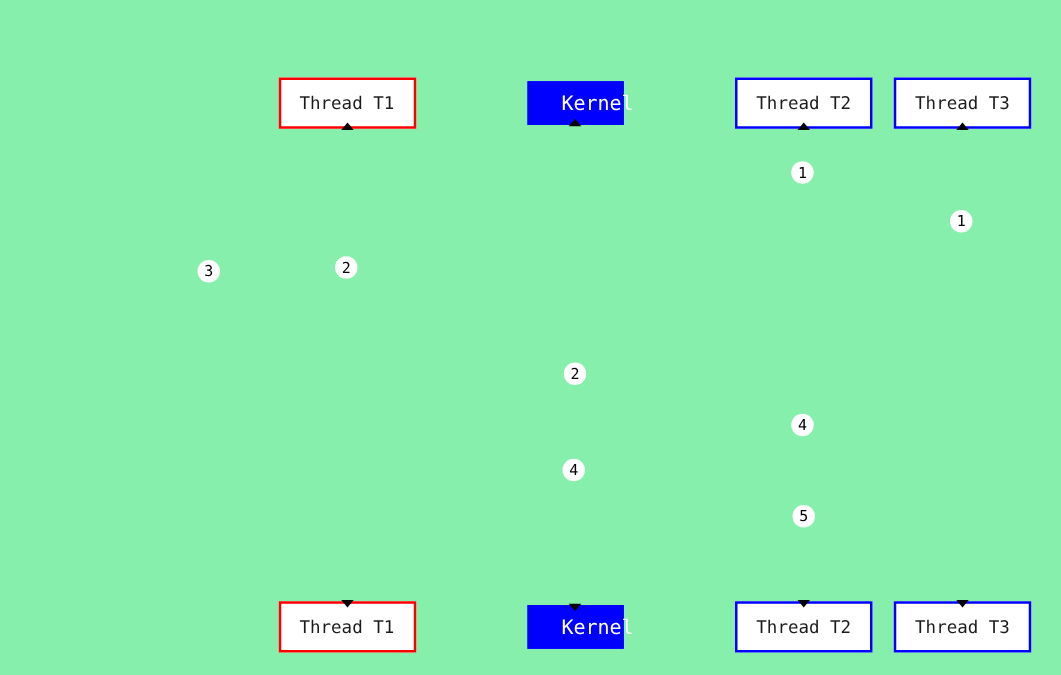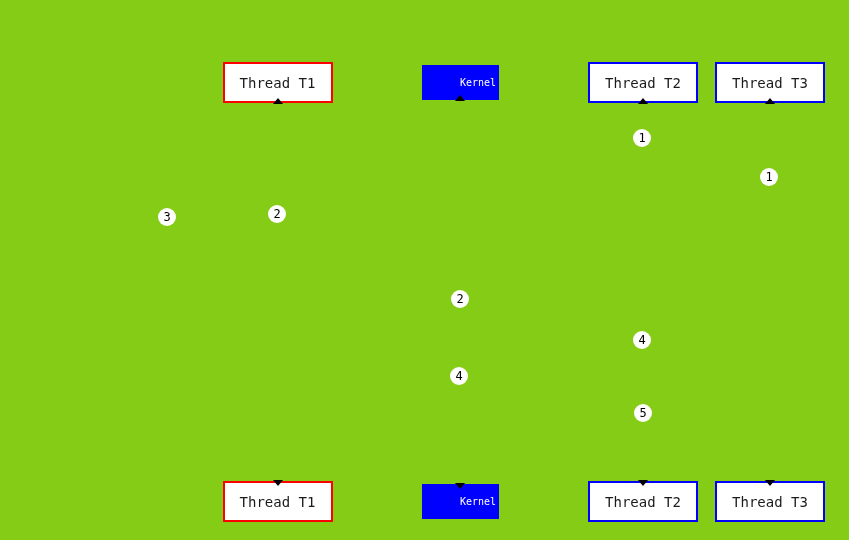--- a/index.html
+++ b/index.html
@@ -24,21 +24,21 @@
     border-style: solid;
     border-width: 2.5px;
     background: #ffffff;
   }
   .participant-box .label {
     font-size: 14px;
     line-height: 1;
     white-space: pre;
   }
   .participant-box.kernel .label {
-    font-size: 10px;
+    font-size: 16px;
     margin-left: 36px;
   }
   .notch {
     position: absolute;
     left: 50%;
     transform: translateX(-50%);
     width: 0;
     height: 0;
     border-left: 5px solid transparent;
     border-right: 5px solid transparent;
@@ -58,21 +58,21 @@
     align-items: center;
     justify-content: center;
     border-radius: 50%;
     font-size: 12px;
     line-height: 1;
   }
 </style>
 </head>
 <body>
 
-<div id="canvas" style="width: 849px; height: 540px; background: #84cc16;">
+<div id="canvas" style="width: 849px; height: 540px; background: #86efac;">
     <div class="participant-box" style="left: 222.5px; top: 62px; width: 110px; height: 41px; border-color: rgb(255, 0, 0); background: rgb(255, 255, 255); color: rgb(27, 27, 27);">
       <span class="label">Thread T1</span>
       <div class="notch up"></div>
     </div>
     <div class="participant-box" style="left: 222.5px; top: 481px; width: 110px; height: 41px; border-color: rgb(255, 0, 0); background: rgb(255, 255, 255); color: rgb(27, 27, 27);">
       <span class="label">Thread T1</span>
       <div class="notch down"></div>
     </div>
     <div class="participant-box kernel" style="left: 421.5px; top: 65px; width: 77px; height: 35px; border-color: rgb(0, 0, 255); background: rgb(0, 0, 255); color: rgb(255, 255, 255);">
       <span class="label">Kernel</span>

